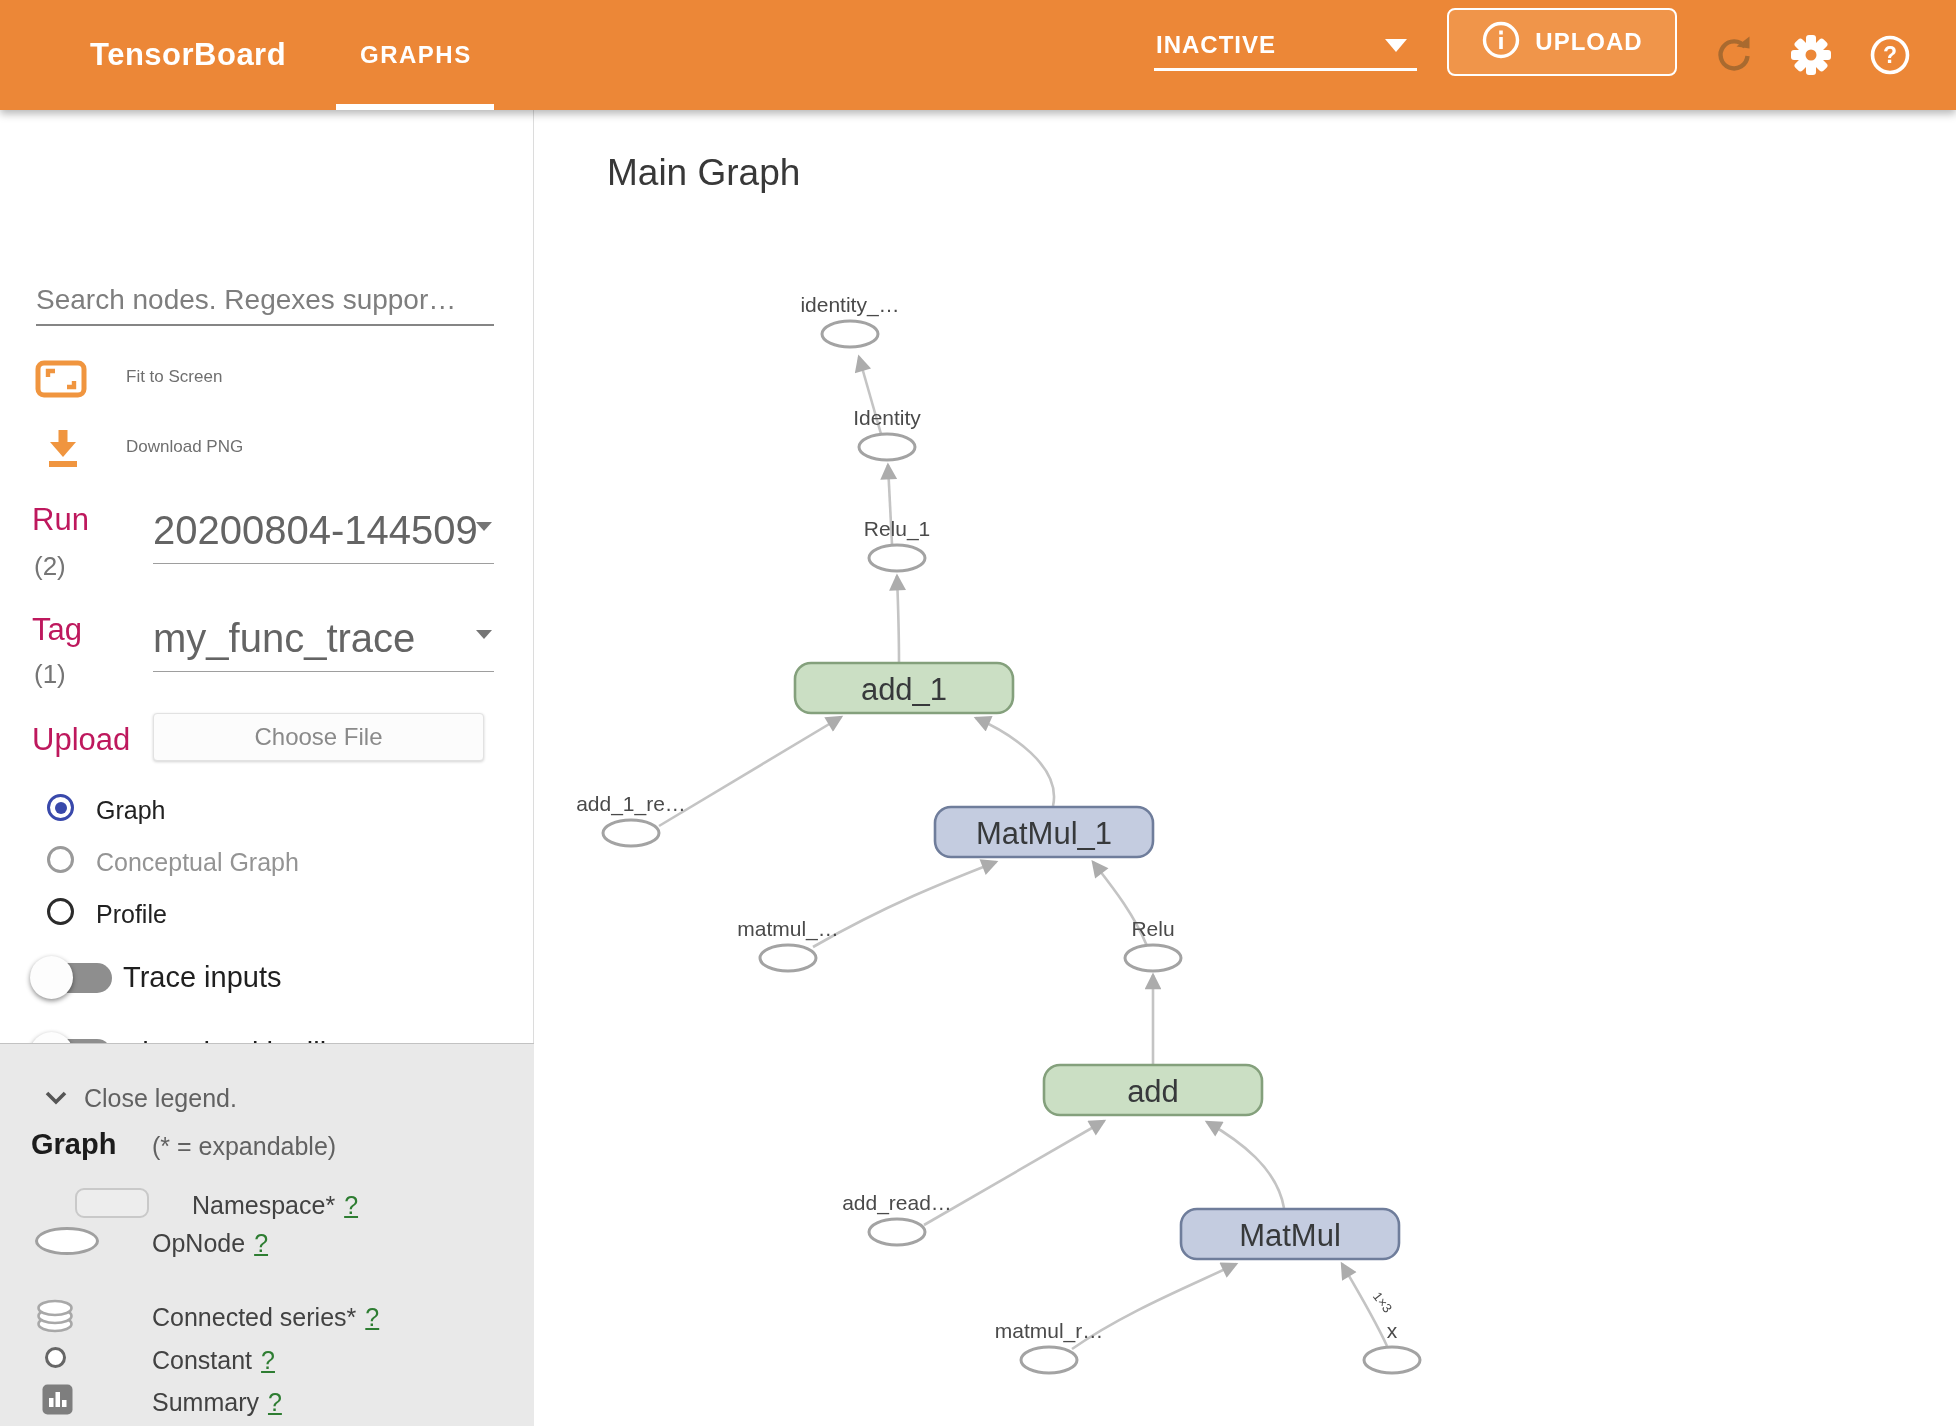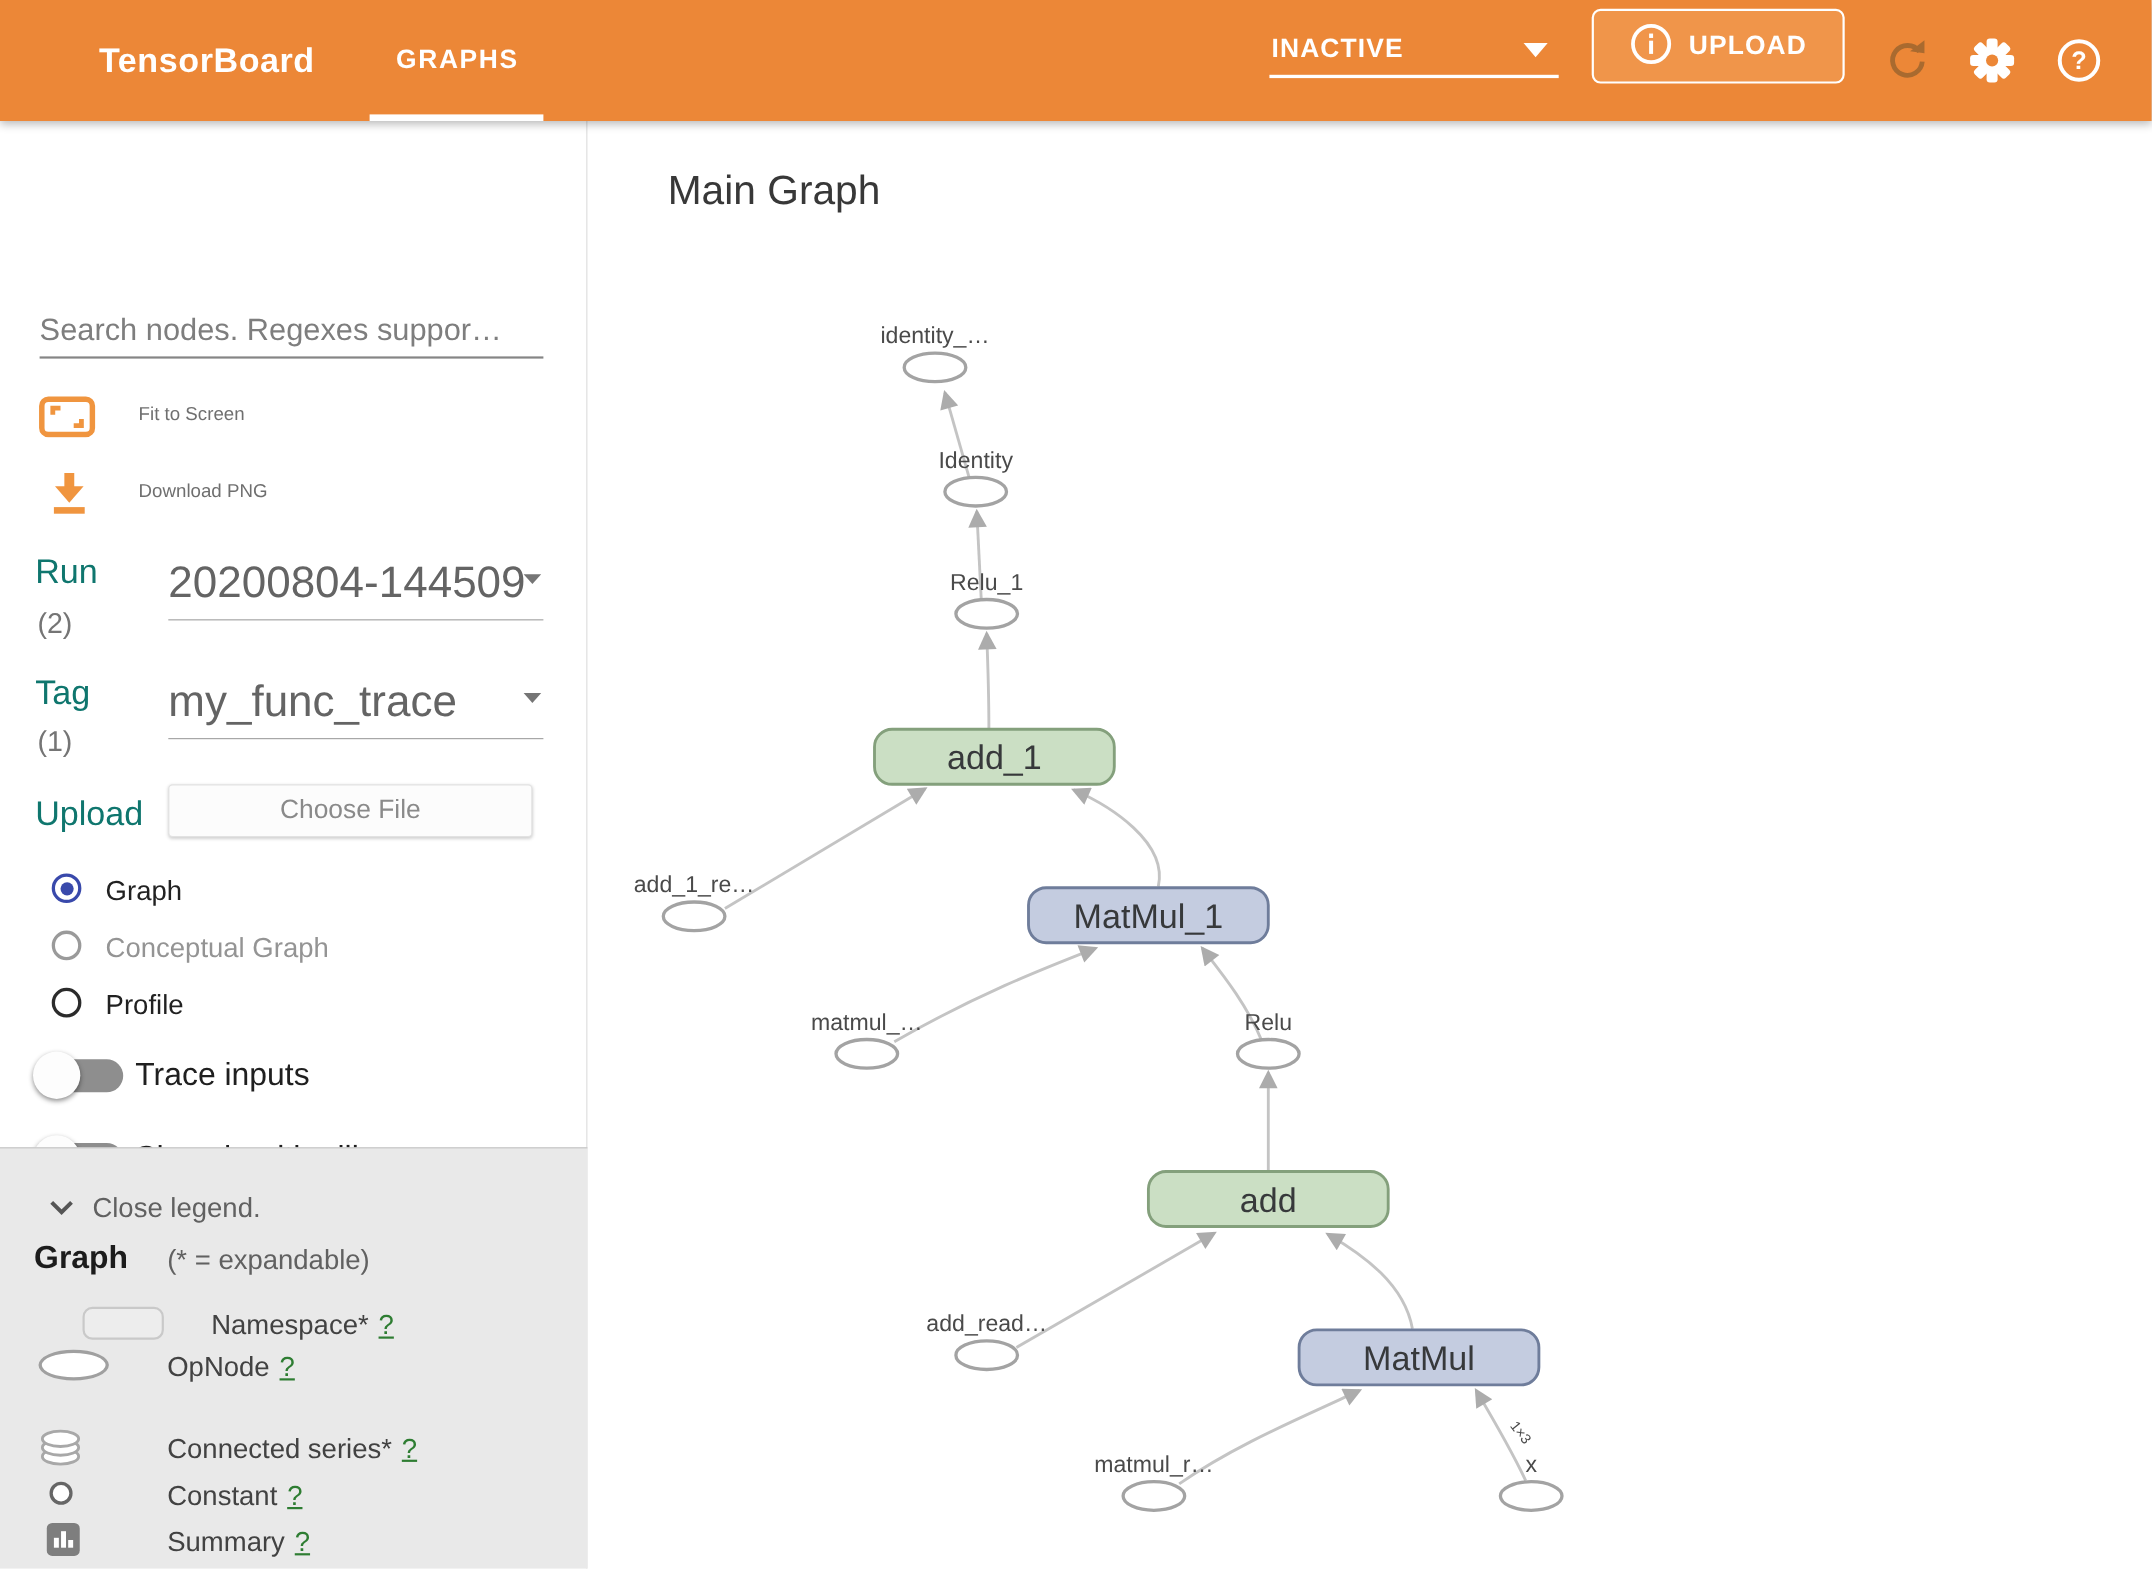--- a/index.html
+++ b/index.html
@@ -33,21 +33,21 @@
   .search-input { position:absolute; left:36px; top:166px; width:458px; height:50px;
     border:none; outline:none; border-bottom:2px solid #858585; font-size:28px; color:#333;
     background:transparent; font-family:"Liberation Sans", sans-serif; }
   .search-input::placeholder { color:#7E7E7E; }
   .tool-row { position:absolute; left:0; width:534px; height:48px; cursor:pointer; }
   .tool-row .ticon { position:absolute; }
   .tool-row .tlabel { position:absolute; left:126px; font-size:17px; color:#6F6F6F; }
   .row-fit { top:246px; } .row-fit .ticon { left:35px; top:4px; } .row-fit .tlabel { top:11px; }
   .row-dl  { top:314px; } .row-dl  .ticon { left:45px; top:4px; } .row-dl  .tlabel { top:13px; }
 
-  .fld-label { position:absolute; left:32px; font-size:31px; color:#0f766e; }
+  .fld-label { position:absolute; left:32px; font-size:31px; color:#be185d; }
   .fld-count { position:absolute; left:34px; font-size:26px; color:#757575; }
   .fld-select { position:absolute; left:153px; width:341px; border-bottom:1.5px solid #9E9E9E;
     padding-bottom:10px; cursor:pointer; }
   .fld-select .val { font-size:40px; color:#646464; white-space:nowrap; }
   .fld-caret { position:absolute; right:2px; top:14px; width:0; height:0;
     border-left:8px solid transparent; border-right:8px solid transparent; border-top:9px solid #757575; }
   .lbl-run { top:392px; } .cnt-run { top:441px; } .sel-run { top:398px; }
   .lbl-tag { top:502px; } .cnt-tag { top:549px; } .sel-tag { top:506px; }
   .lbl-upload { top:612px; }
   .choose-file { position:absolute; left:153px; top:603px; width:331px; height:48px;

